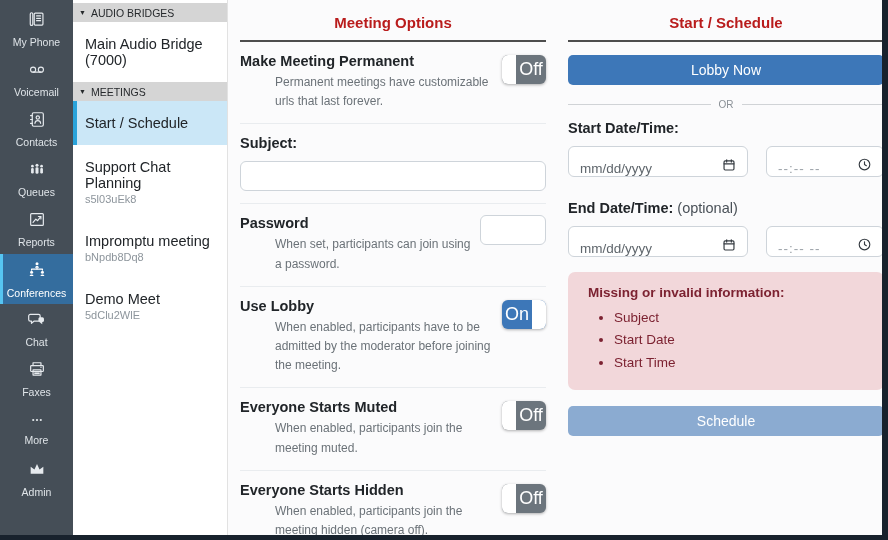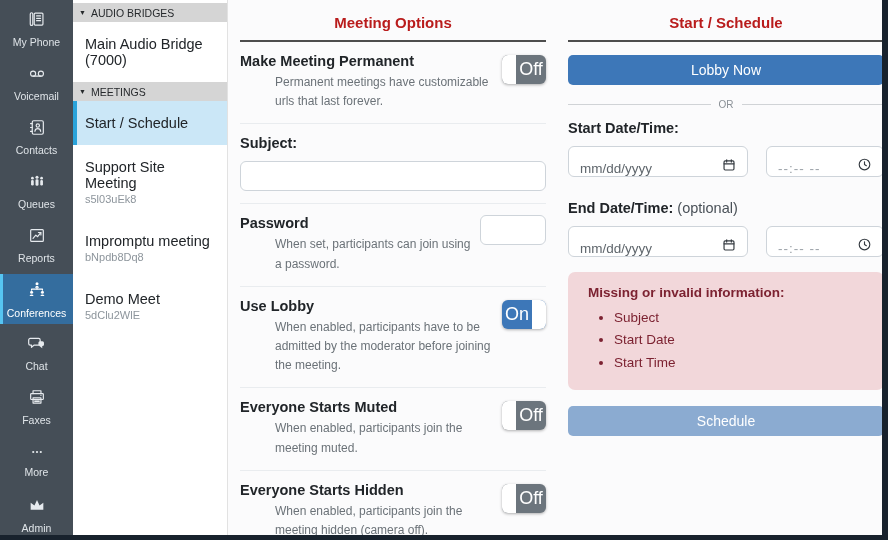--- a/index.html
+++ b/index.html
@@ -7,21 +7,21 @@
   body {
     width:888px; height:540px; overflow:hidden;
     font-family:"Liberation Sans", sans-serif;
     background:#fbfbfc; color:#212529;
   }
   .app { position:relative; width:888px; height:540px; display:flex; overflow:hidden; }
   .edge-right { position:absolute; top:0; right:0; width:6px; height:540px; background:#18222d; z-index:50; }
   .edge-bottom { position:absolute; left:0; bottom:0; width:888px; height:5px; background:#18222d; z-index:50; }
 
   
-  .sidebar { width:73px; background:#454e57; flex:0 0 auto; padding-top:4px; display:flex; flex-direction:column;justify-content:space-between; }
+  .sidebar { width:73px; background:#454e57; flex:0 0 auto; padding-top:4px; display:flex; flex-direction:column; }
   .side-item {
     height:50px; display:flex; flex-direction:column; align-items:center; justify-content:center;
     gap:3px; color:#dfe4e8; cursor:pointer; border-left:3px solid transparent; padding-right:3px;
   }
   .side-item .slabel { font-size:10.5px; }
   .side-item svg { stroke:#e6eaee; fill:none; stroke-width:1.5; stroke-linecap:round; stroke-linejoin:round; }
   .side-item .fillp { fill:#e6eaee; stroke:none; }
   .side-item.active { background:#346d9e; border-left-color:#56c5f2; color:#ffffff; }
   .side-item.active svg { stroke:#ffffff; }
   .side-item.active .fillp { fill:#ffffff; }
@@ -249,21 +249,21 @@
     <div class="lp-header">
       <span class="lp-caret">▼</span>
       <span>MEETINGS</span>
     </div>
 
     <div class="lp-item active">
       <div>Start / Schedule</div>
     </div>
 
     <div class="lp-item">
-      <div>Support Site Meeting</div>
+      <div>Support Chat Planning</div>
       <div class="lp-code">s5l03uEk8</div>
     </div>
 
     <div class="lp-item">
       <div>Impromptu meeting</div>
       <div class="lp-code">bNpdb8Dq8</div>
     </div>
 
     <div class="lp-item">
       <div>Demo Meet</div>

